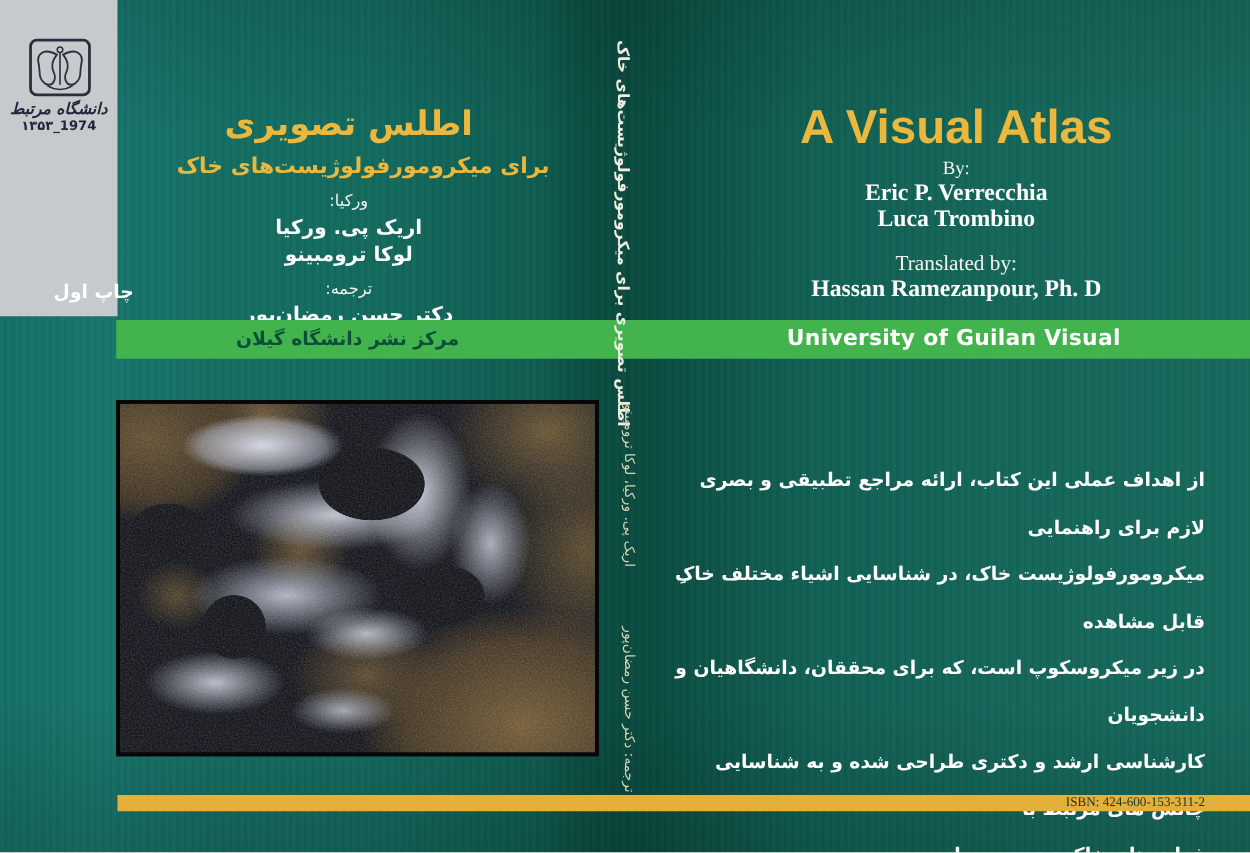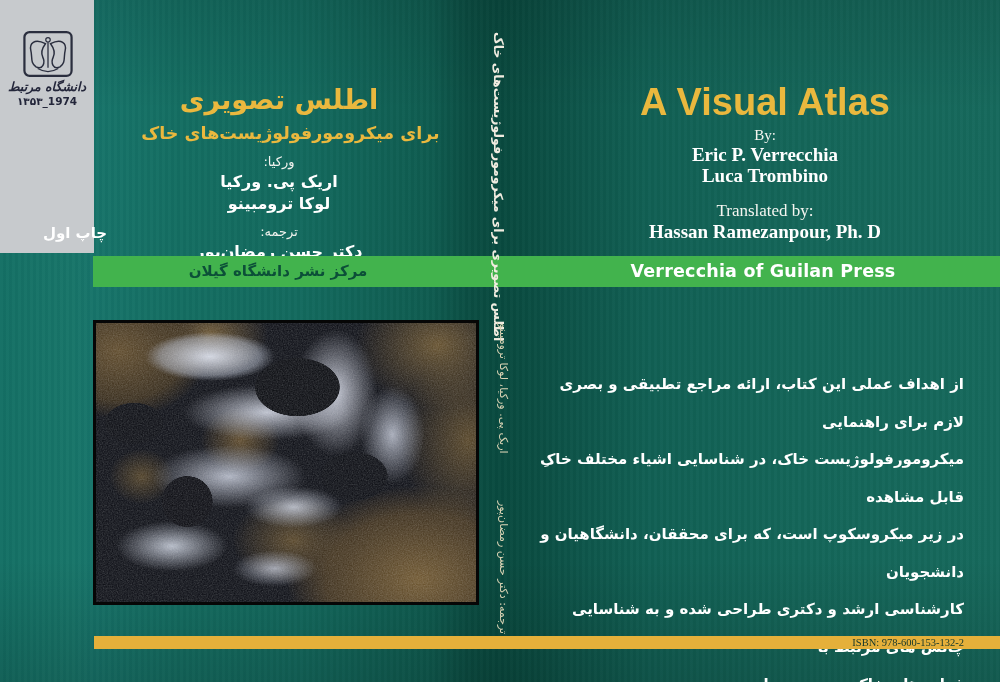--- a/index.html
+++ b/index.html
@@ -117,21 +117,21 @@
     <div class="fa-label">ورکیا:</div>
     <div class="fa-author">اریک پی. ورکیا</div>
     <div class="fa-author">لوکا ترومبینو</div>
     <div class="fa-label">ترجمه:</div>
     <div class="fa-author">دکتر حسن رمضان‌پور</div>
     <div class="fa-affil">دانشیار دانشکده علوم کشاورزی دانشگاه گیلان</div>
   </div>
 
   <div class="pub-bar">
     <span class="pub-fa">مرکز نشر دانشگاه گیلان</span>
-    <span class="pub-en">Verrecchia of Guilan Press</span>
+    <span class="pub-en">University of Guilan Visual</span>
   </div>
 
   <div class="photo">
     <div class="photo-art"></div>
     <svg class="photo-noise" width="380" height="279" viewBox="0 0 380 279" preserveAspectRatio="none">
       <filter id="grain">
           <feTurbulence type="fractalNoise" baseFrequency="0.8" numOctaves="2" seed="7"></feTurbulence>
         <feColorMatrix type="saturate" values="0"></feColorMatrix>
         </filter>
       <rect width="380" height="279" filter="url(#grain)"></rect>
@@ -154,16 +154,16 @@
   <div class="blurb">
     <div>از اهداف عملی این کتاب، ارائه مراجع تطبیقی و بصری لازم برای راهنمایی</div>
     <div>میکرومورفولوژیست خاک، در شناسایی اشیاء مختلف خاکِ قابل مشاهده</div>
     <div>در زیر میکروسکوپ است، که برای محققان، دانشگاهیان و دانشجویان</div>
     <div>کارشناسی ارشد و دکتری طراحی شده و به شناسایی چالش های مرتبط با</div>
     <div>فرایندهای خاک نیز می پردازد.</div>
   </div>
 
 
   <div class="gold-strip">
-    <span class="isbn">ISBN: 978-600-153-132-2</span>
+    <span class="isbn">ISBN: 424-600-153-311-2</span>
   </div>
 
 </div>
 
 </body></html>

